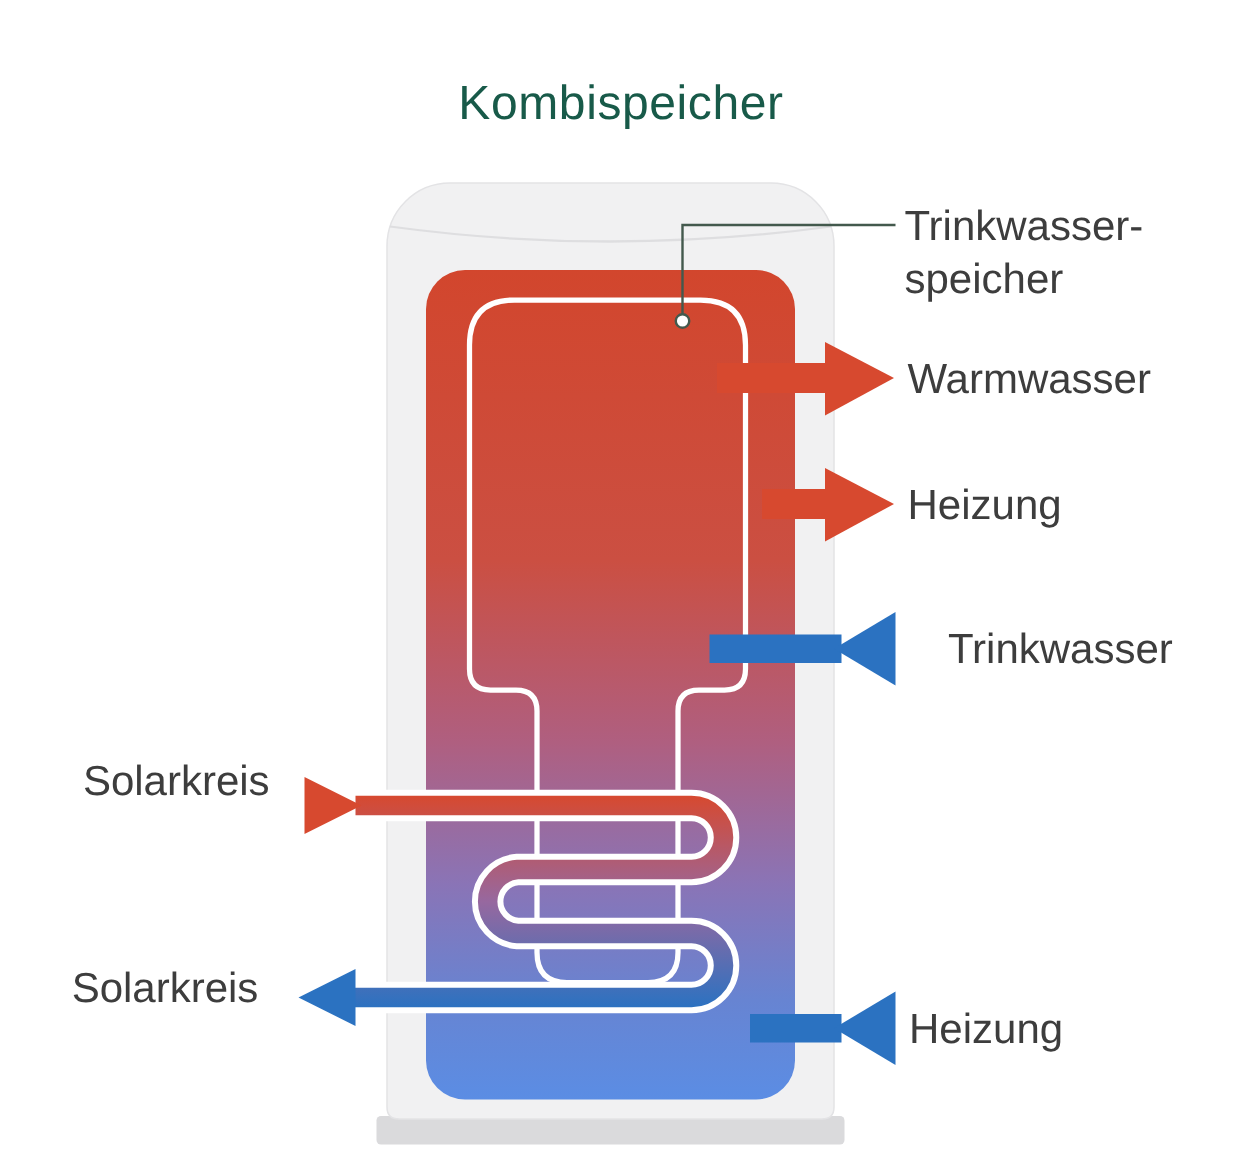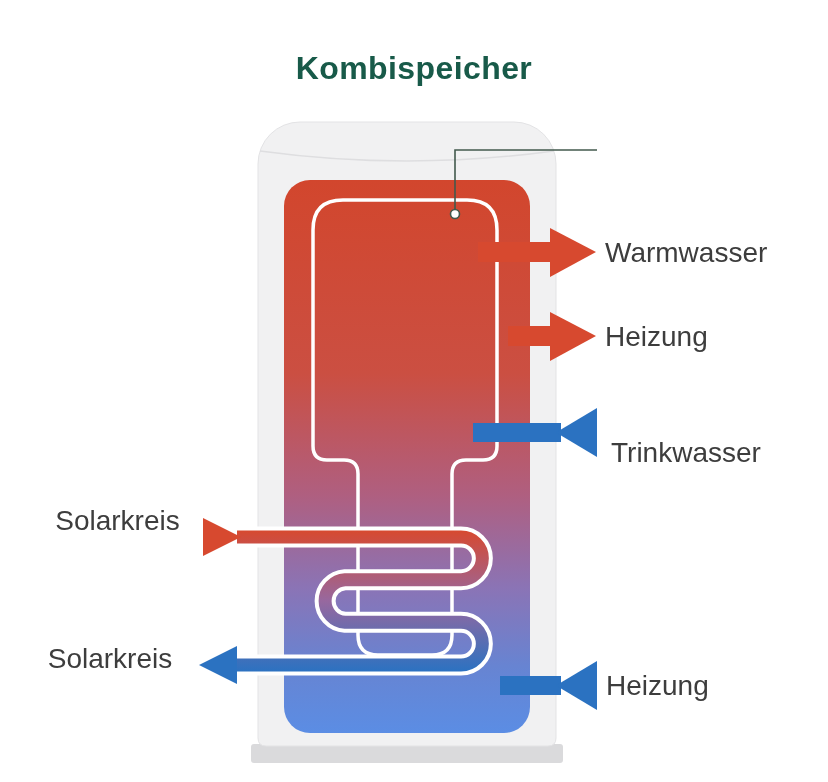--- a/index.html
+++ b/index.html
@@ -2,21 +2,21 @@
 <html><head>
 <meta charset="utf-8">
 <style>
   html,body { margin:0; padding:0; background:#ffffff; }
   .stage {
     position:relative; width:828px; height:782px; background:#ffffff;
     font-family:"Liberation Sans", sans-serif; overflow:hidden;
   }
   .title {
     position:absolute; top:50px; left:0; width:100%;
-    text-align:center; font-size:32px; font-weight:700;
+    text-align:center; font-size:32px; font-weight:400;
     letter-spacing:.4px; color:#185a49;
   }
   svg.canvas { position:absolute; left:0; top:0; }
   .label {
     position:absolute; font-size:28px; color:#3d3d3d; line-height:35px;
     white-space:nowrap;
   }
   .label.center { text-align:center; white-space:normal; }
   .shell   { stroke:#e3e3e5; stroke-width:1; }
   .seam    { fill:none; stroke:#dedee0; stroke-width:1.5; }
@@ -92,26 +92,30 @@
     <g>
       <rect x="500" y="676" width="61" height="19" fill="#2b72c1"></rect>
       <polygon points="597,661 597,710 556,685.5" fill="#2b72c1"></polygon>
     </g>
 
     <polygon points="203,518 241,537 203,556" fill="#d7492f"></polygon>
 
     <polygon points="237,646 237,684 199,665" fill="#2b72c1"></polygon>
   </svg>
 
+  <div class="label" style="left:603px; top:133px;">
+    <span>Trinkwasser-</span><br>
+    <span>speicher</span>
+  </div>
 
   <div class="label" style="left:605px; top:235px;text-align:center;">Warmwasser</div>
 
   <div class="label" style="left:605px; top:319px;">Heizung</div>
 
-  <div class="label" style="left:611px; top:415px;margin-top:20px;">Trinkwasser</div>
+  <div class="label" style="left:632px; top:415px;">Trinkwasser</div>
 
   <div class="label" style="left:606px; top:668px;">Heizung</div>
 
   <div class="label center" style="left:30px; top:503px; width:175px;">
     <span>Solarkreis</span><br>
   </div>
 
   <div class="label center" style="left:25px; top:641px; width:170px;">
     <span>Solarkreis</span><br>
   </div>

